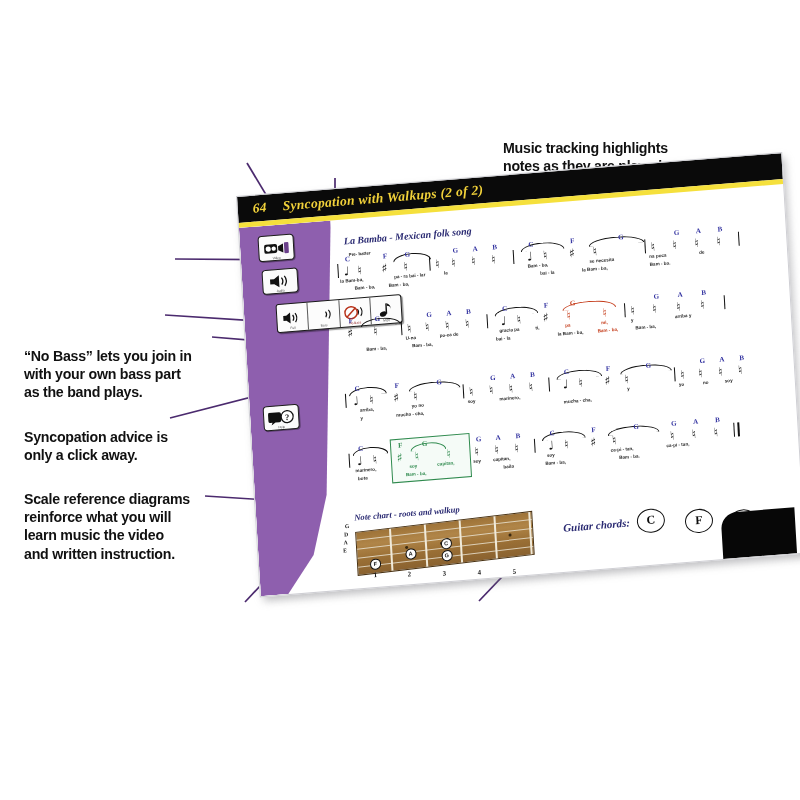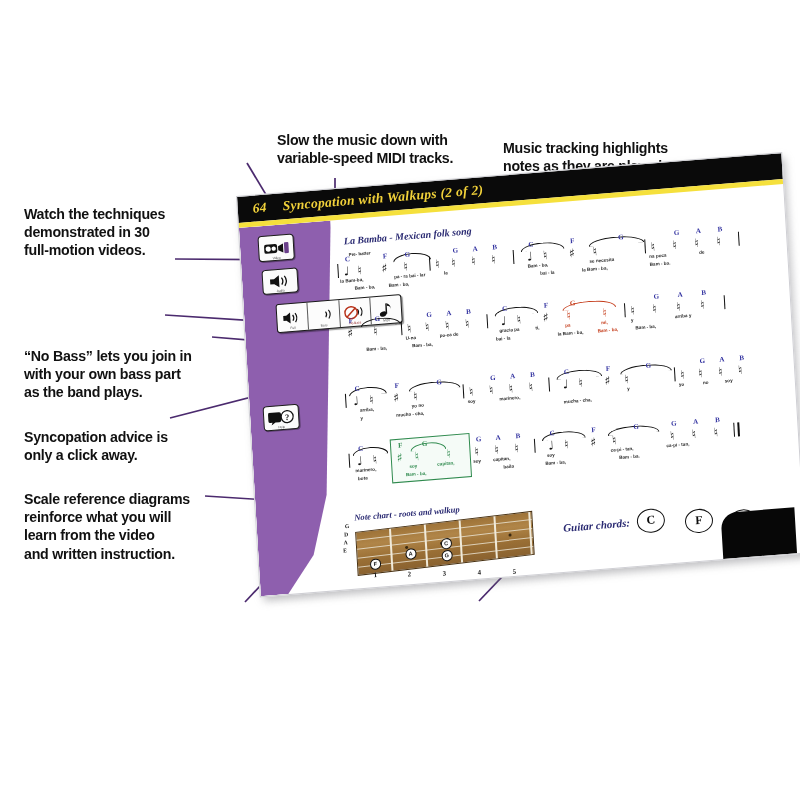--- a/index.html
+++ b/index.html
@@ -352,34 +352,29 @@
       <path d="M245,602 L395,443" marker-end="url(#ah)"></path>
 
       <path d="M335,178 L335,330" marker-end="url(#ah)"></path>
 
       <path d="M618,176 L618,345" marker-end="url(#ah)"></path>
 
       <path d="M479,601 L557,519" marker-end="url(#ah)"></path>
     </g>
   </svg>
 
-  <div class="callout" style="left:24px;  top:205px; width:200px;">Watch the techniques
-demonstrated in 30
-full-motion videos.</div>
   <div class="callout" style="left:24px;  top:347px; width:215px;">“No Bass” lets you join in
 with your own bass part
 as the band plays.</div>
   <div class="callout" style="left:24px;  top:428px; width:205px;">Syncopation advice is
 only a click away.</div>
   <div class="callout" style="left:24px;  top:490px; width:215px;">Scale reference diagrams
 reinforce what you will
-learn from the video
+learn music the video
 and written instruction.</div>
-  <div class="callout" style="left:277px; top:131px; width:235px;">Slow the music down with
-variable-speed MIDI tracks.</div>
   <div class="callout" style="left:503px; top:139px; width:250px;">Music tracking highlights
 notes as they are played.</div>
 
   <div id="screen-wrap">
     <div id="page-shadow"></div>
 
     <div id="page">
 
       <div id="titlebar">
         <span>64</span>

